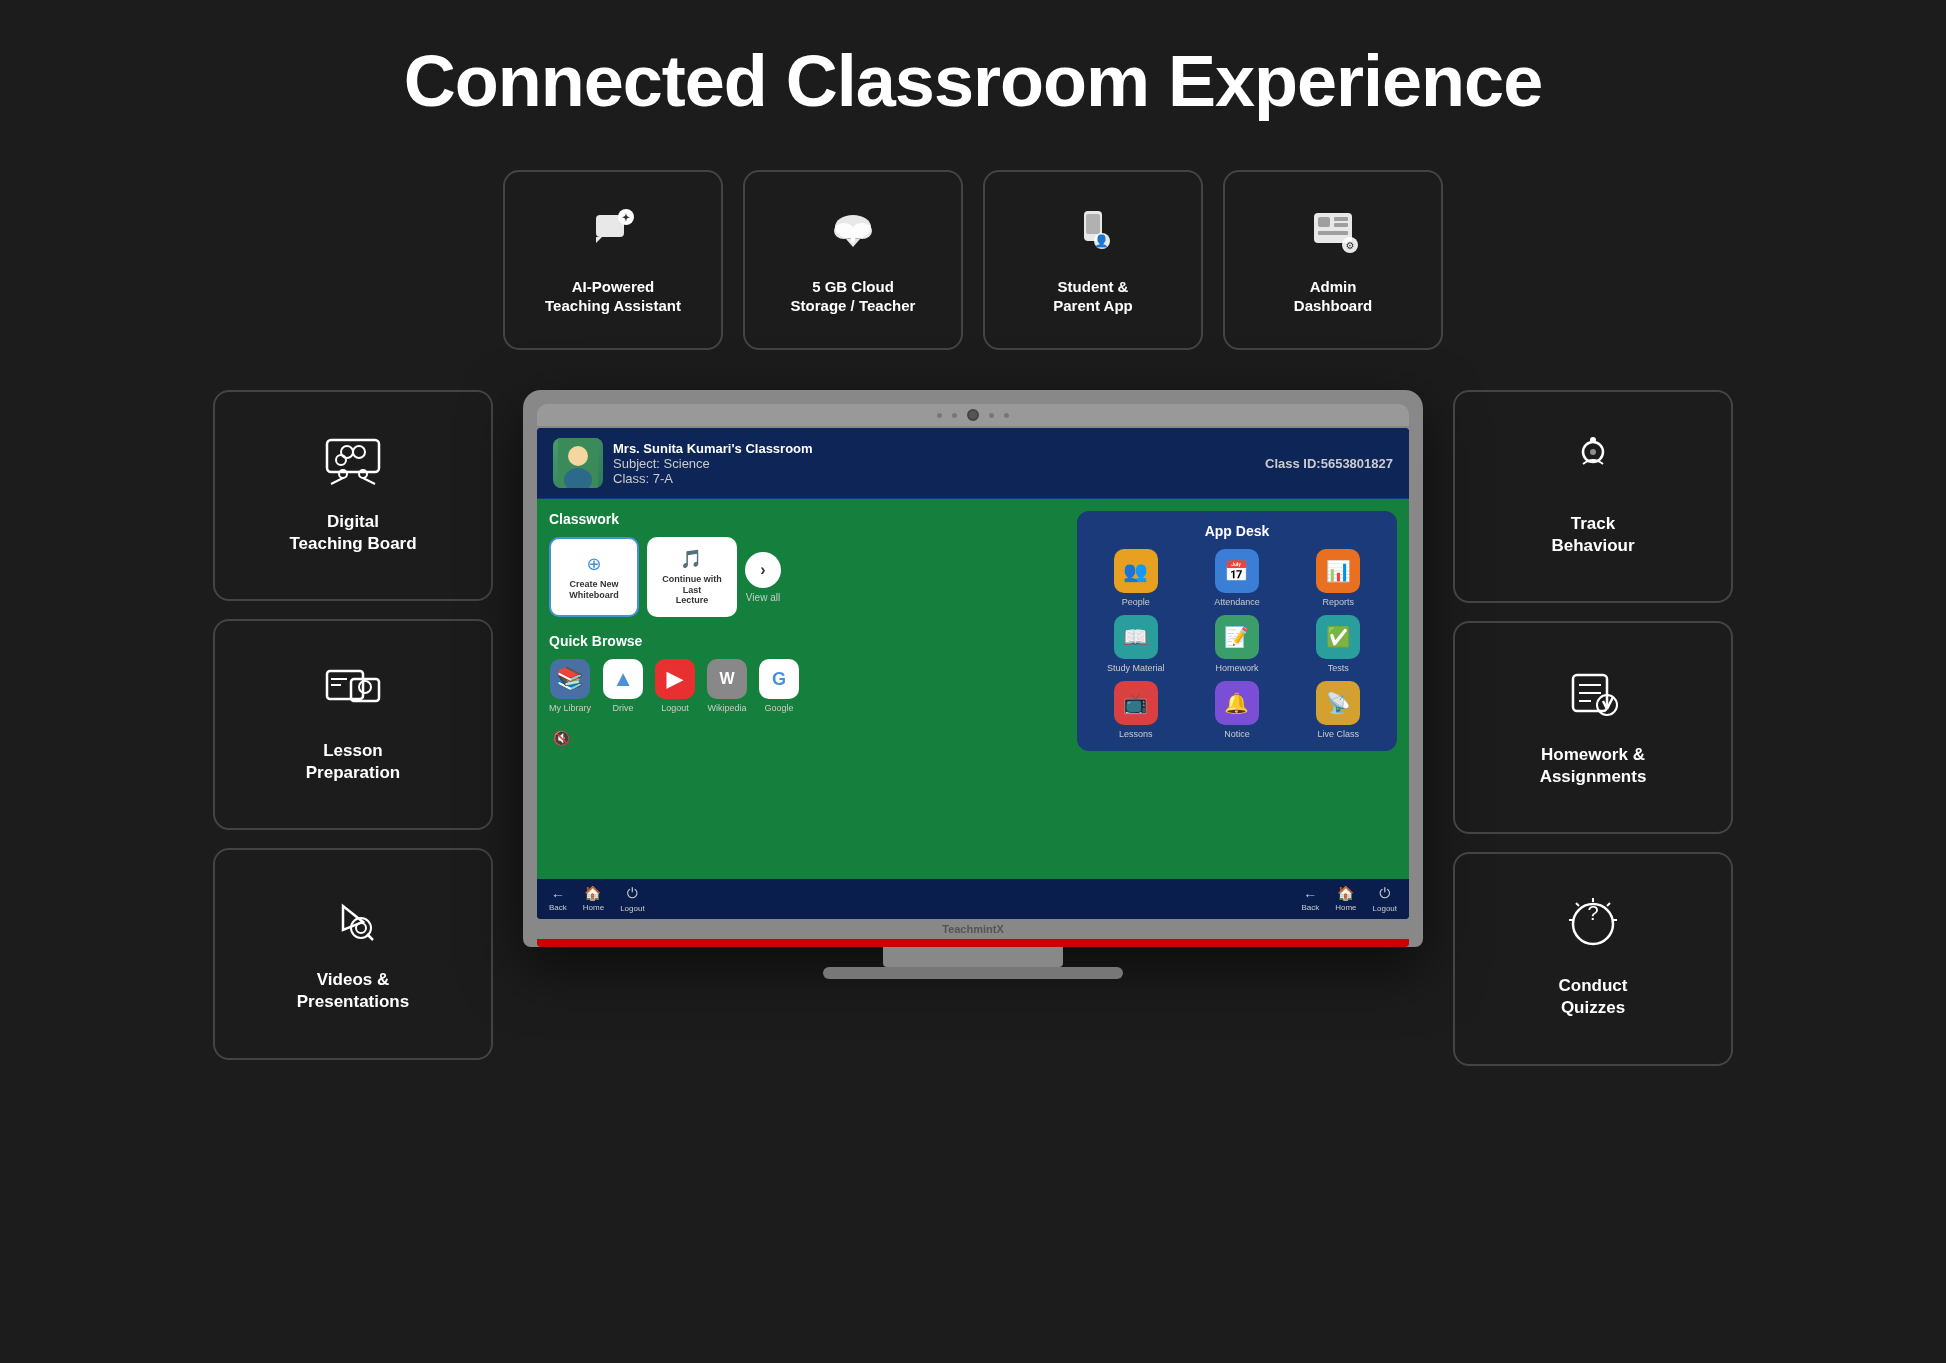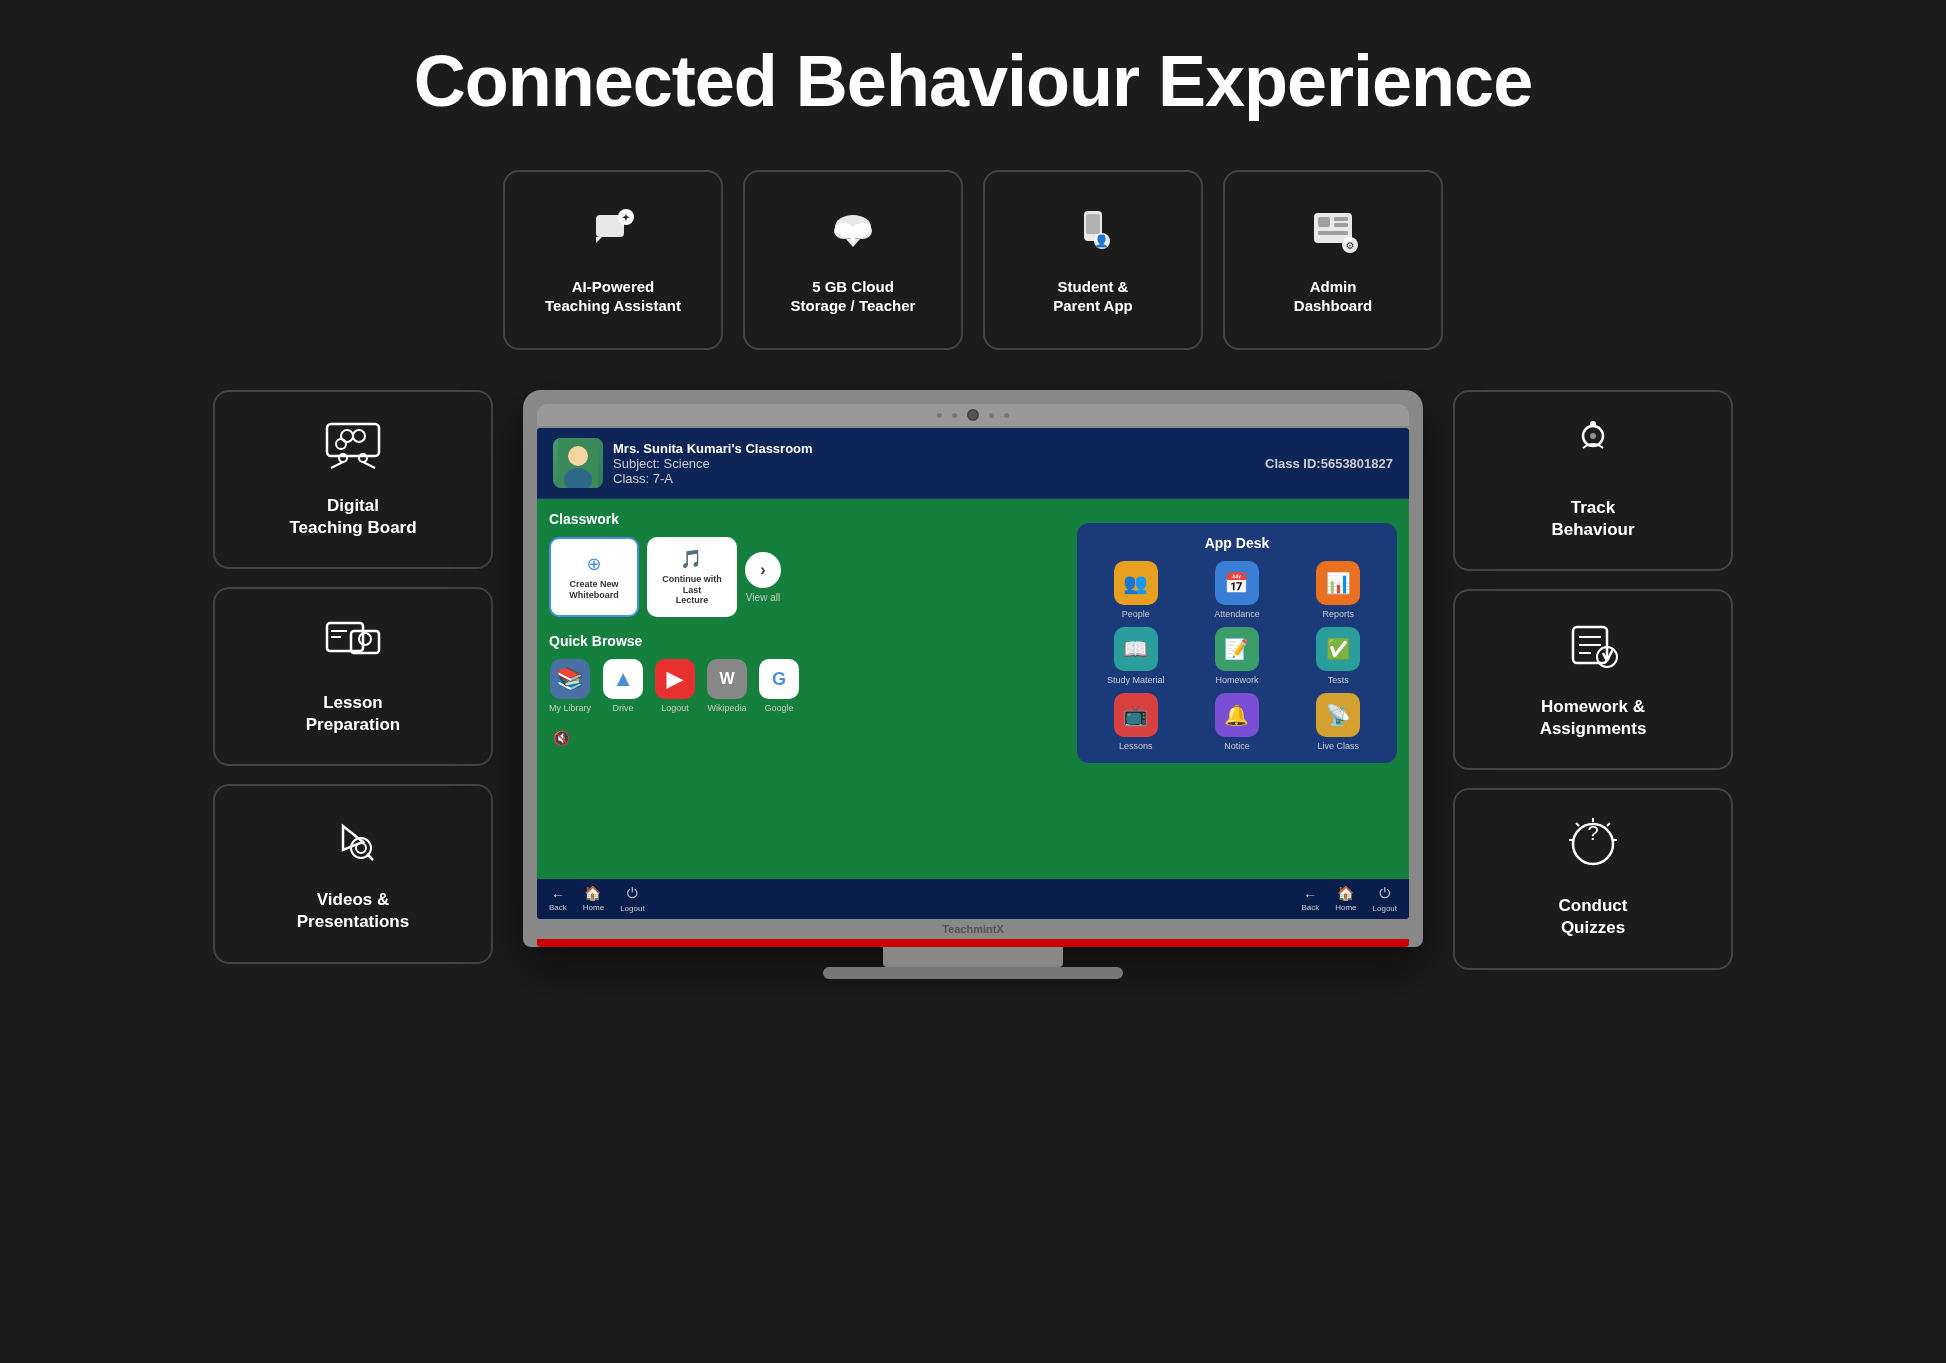--- a/index.html
+++ b/index.html
@@ -82,21 +82,21 @@
       display: flex;
       flex-direction: column;
       gap: 18px;
       width: 280px;
       flex-shrink: 0;
     }
 
     .sidebar-card {
       border: 2px solid #444;
       border-radius: 16px;
-      padding: 28px 20px;
+      padding: 44px 20px;
       text-align: center;
       cursor: pointer;
       background: transparent;
     }
 
     .sidebar-card .sc-icon {
       font-size: 48px;
       margin-bottom: 14px;
       display: block;
     }
@@ -310,21 +310,20 @@
       font-size: 9px;
       color: #ccc;
       text-align: left;
     }
 
     
     .app-desk {
       background: #1a3a7a;
       border-radius: 12px;
       padding: 12px;
-      margin-top: 12px;
     }
 
     .app-desk-title {
       text-align: center;
       font-size: 14px;
       font-weight: 800;
       color: #fff;
       margin-bottom: 10px;
     }
 
@@ -436,21 +435,21 @@
       color: #ccc;
       font-size: 14px;
       padding: 4px;
     }
   </style>
 </head>
 <body>
 
 <div class="page-wrapper">
 
-  <h1 class="main-title">Connected Behaviour Experience</h1>
+  <h1 class="main-title">Connected Classroom Experience</h1>
 
   <div class="top-cards">
     <div class="top-card">
       <div class="card-icon">
         <svg width="50" height="50" viewBox="0 0 50 50" fill="none">
           <rect x="8" y="10" width="28" height="22" rx="4" fill="white" opacity="0.9"></rect>
           <polygon points="8,32 8,38 14,32" fill="white" opacity="0.9"></polygon>
           <circle cx="38" cy="12" r="8" fill="white"></circle>
           <text x="38" y="16" text-anchor="middle" font-size="10" fill="#333" font-weight="bold">✦</text>
         </svg>

